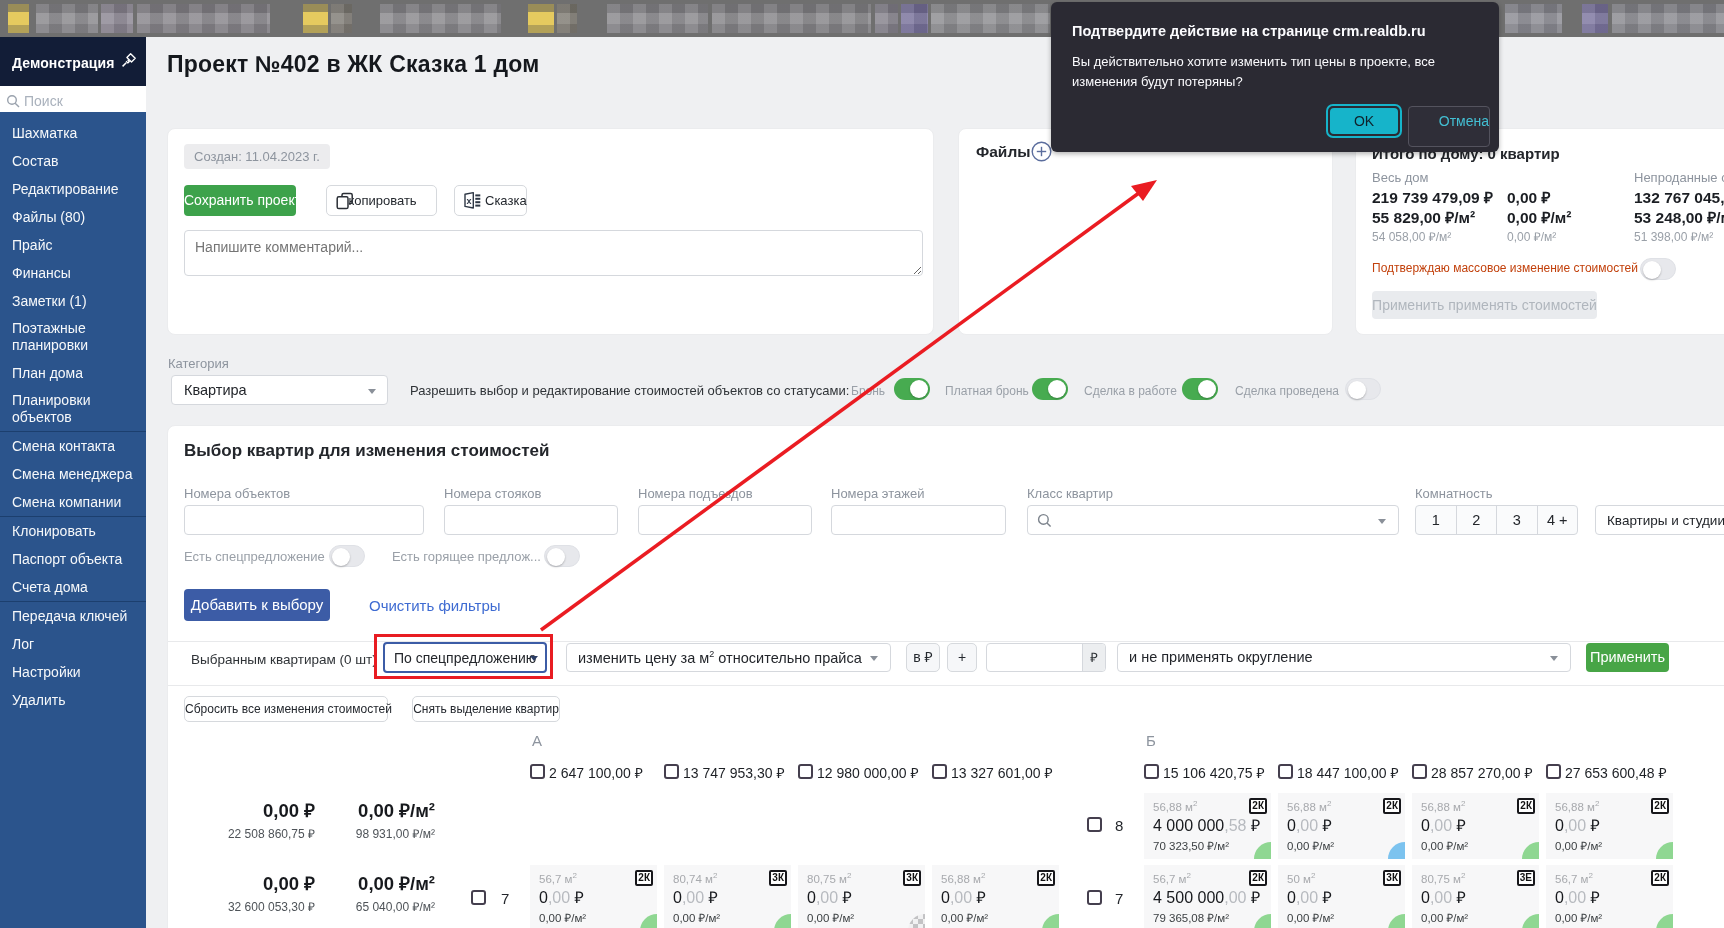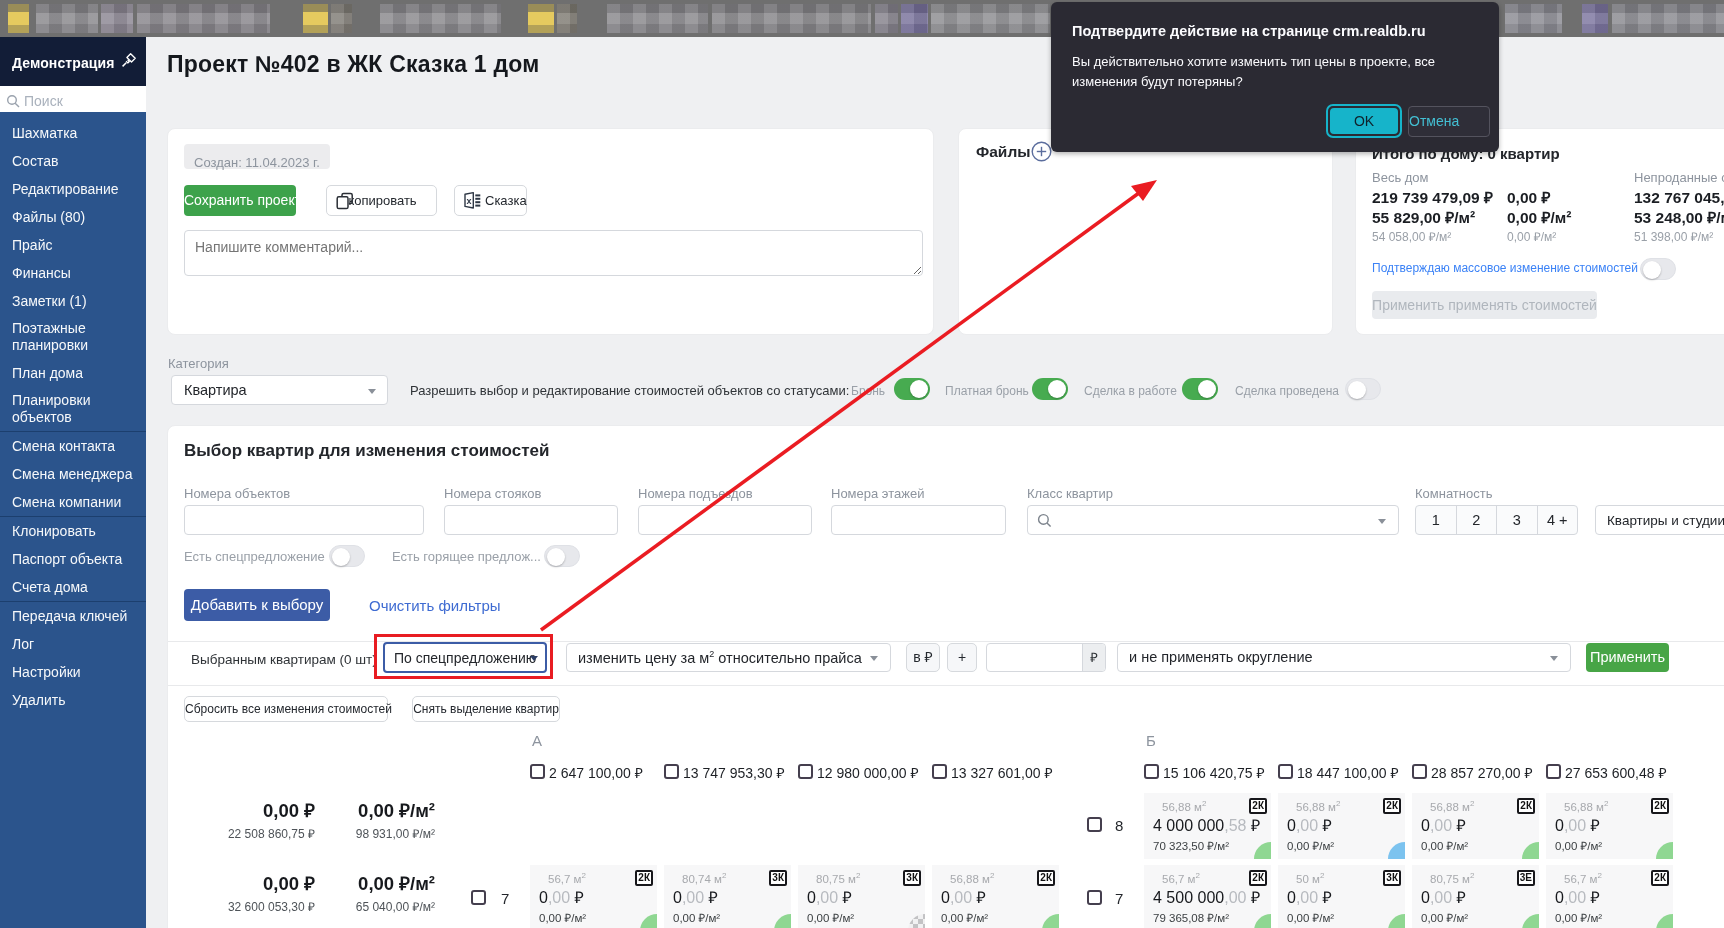--- a/index.html
+++ b/index.html
@@ -33,21 +33,21 @@
 .tg.off{background:#e7e8ec;border:1px solid #dfe1e6}
 .tg i{position:absolute;top:2px;width:18px;height:18px;border-radius:50%;background:#fff;box-shadow:0 1px 2px rgba(0,0,0,.25)}
 .tg.on i{right:2px}
 .tg.off i{left:2px}
 .cb{position:absolute;width:15px;height:15px;border:2px solid #453f4e;border-radius:3px;background:#fff}
 .btn{position:absolute;border-radius:4px;font-size:14px;white-space:nowrap;text-align:center}
 .btn.light{background:#fff;border:1px solid #d6d9dd;color:#24282e;border-radius:5px}
 
 
 .apt{position:absolute;width:127px;height:66px;background:#f7f7f8;overflow:hidden}
-.apt .m2{position:absolute;left:18px;top:6px;font-size:11.5px;color:#a7a9ad}
+.apt .m2{position:absolute;left:9px;top:6px;font-size:11.5px;color:#a7a9ad}
 .apt .m2 sup{font-size:8px}
 .apt .tag{position:absolute;right:4px;top:5px;border:2px solid #17171b;border-radius:2px;font-size:10px;font-weight:bold;color:#111;padding:0 1px;line-height:11.5px;background:#fff}
 .apt .price{position:absolute;left:9px;top:21px;font-size:16px;font-weight:normal;color:#17191d;white-space:nowrap}
 .apt .price .lt{color:#b7babf}
 .apt .pm{position:absolute;left:9px;top:45px;font-size:11.5px;color:#3c4043;white-space:nowrap}
 .apt .corner{position:absolute;right:0;bottom:0;width:17px;height:17px;border-top-left-radius:100%}
 .corner.g{background:#8fd792}
 .corner.b{background:#7cc3ef}
 .corner.ch{background:repeating-conic-gradient(#c3c3c5 0% 25%,#f1f1f2 0% 50%) 0 0/10px 10px}
 
@@ -58,21 +58,21 @@
 
 .sum-big{position:absolute;font-size:18.5px;font-weight:bold;color:#17191d;white-space:nowrap}
 .sum-sm{position:absolute;font-size:12px;color:#4e5358;white-space:nowrap}
 
 
 #dlg{position:absolute;left:1051px;top:2px;width:448px;height:150px;background:#2b2a33;border-radius:6px;box-shadow:0 2px 5px rgba(0,0,0,.30);z-index:60}
 #dlg .tt{position:absolute;left:21px;top:21px;font-size:14.5px;font-weight:bold;color:#fbfbfe}
 #dlg .bd{position:absolute;left:21px;top:50px;font-size:13px;line-height:20px;color:#fbfbfe}
 #ok{position:absolute;left:1326px;top:104px;width:76px;height:34px;border:2px solid #16b4ca;border-radius:7px;z-index:61}
 #ok .in{position:absolute;left:2px;top:2px;width:68px;height:26px;background:#16b4ca;border-radius:4px;color:#10222b;font-size:14px;text-align:center;line-height:26px}
-#cancel{position:absolute;left:1408px;top:106px;width:82px;height:31px;background:#2f2e38;border:1px solid #54535e;border-radius:4px;color:#43bfd3;font-size:14px;text-align:left;line-height:29px;z-index:61}
+#cancel{position:absolute;left:1408px;top:106px;width:82px;height:41px;background:#2f2e38;border:1px solid #54535e;border-radius:4px;color:#43bfd3;font-size:14px;text-align:right;line-height:29px;z-index:61}
 
 
 #redrect{position:absolute;left:374px;top:634px;width:179px;height:45px;border:3.5px solid #e81c22;z-index:50}
 #arrow{position:absolute;left:0;top:0;z-index:50;pointer-events:none}
 </style>
 </head>
 <body>
 <div id="page">
   <div id="topbar">
     <div class="bk star" style="left:8px;width:21px"></div>
@@ -130,21 +130,21 @@
     <div class="sb-item" style="top:542px">Счета дома</div>
     <div class="sb-div" style="top:564px"></div>
     <div class="sb-item" style="top:571px">Передача ключей</div>
     <div class="sb-item" style="top:599px">Лог</div>
     <div class="sb-item" style="top:627px">Настройки</div>
     <div class="sb-item" style="top:655px">Удалить</div>
   </div>
   <h1>Проект №402 в ЖК Сказка 1 дом</h1>
 
   <div class="card" style="left:167px;top:128px;width:767px;height:207px">
-    <div style="position:absolute;left:16px;top:15px;height:25px;background:#ececee;border-radius:4px;color:#8d949e;font-size:13px;line-height:25px;padding:6px 10px">Создан: 11.04.2023 г.</div>
+    <div style="position:absolute;left:16px;top:15px;height:25px;background:#ececee;border-radius:4px;color:#8d949e;font-size:13px;line-height:25px;padding:0 10px">Создан: 11.04.2023 г.</div>
     <div class="btn" style="left:16px;top:56px;width:112px;height:31px;background:#3da24b;color:#fff;line-height:31px">Сохранить проект</div>
     <div class="btn light" style="left:158px;top:56px;width:111px;height:31px;line-height:29px;padding-left:12px;text-align:left;font-size:13px">
       <svg style="position:absolute;left:9px;top:6px" width="18" height="18" viewBox="0 0 18 18">
           <path d="M6 4.6V3a1.6 1.6 0 0 1 1.6-1.6h7a1.6 1.6 0 0 1 1.6 1.6v7a1.6 1.6 0 0 1-1.6 1.6h-1.7" fill="none" stroke="#2b2f36" stroke-width="1.5"></path>
           <rect x="1.2" y="4.8" width="10.8" height="11.8" rx="1.6" fill="#fff" stroke="#2b2f36" stroke-width="1.5"></rect>
         </svg>
       <span style="">Скопировать</span>
     </div>
     <div class="btn light" style="left:286px;top:56px;width:73px;height:31px;line-height:29px;padding-left:10px;text-align:left;font-size:13px">
       <svg style="position:absolute;left:8px;top:5px" width="19" height="19" viewBox="0 0 19 19">
@@ -172,21 +172,21 @@
   <div class="card" style="left:1355px;top:128px;width:400px;height:207px">
     <div style="position:absolute;left:16px;top:16px;font-size:15px;font-weight:600;color:#23262b;white-space:nowrap">Итого по дому: 0 квартир</div>
     <div class="lbl" style="left:16px;top:41px">Весь дом</div>
     <div class="lbl" style="left:278px;top:41px">Непроданные объекты</div>
     <div style="position:absolute;left:16px;top:59px;font-size:15.5px;font-weight:600;color:#1b1e23;line-height:19.5px;white-space:nowrap">219 739 479,09 ₽<br>55 829,00 ₽/м²</div>
     <div style="position:absolute;left:151px;top:59px;font-size:15.5px;font-weight:600;color:#1b1e23;line-height:19.5px;white-space:nowrap">0,00 ₽<br>0,00 ₽/м²</div>
     <div style="position:absolute;left:278px;top:59px;font-size:15.5px;font-weight:600;color:#1b1e23;line-height:19.5px;white-space:nowrap">132 767 045,53<br>53 248,00 ₽/м²</div>
     <div style="position:absolute;left:16px;top:99px;font-size:12px;color:#9aa0a8;white-space:nowrap">54 058,00 ₽/м²</div>
     <div style="position:absolute;left:151px;top:99px;font-size:12px;color:#9aa0a8;white-space:nowrap">0,00 ₽/м²</div>
     <div style="position:absolute;left:278px;top:99px;font-size:12px;color:#9aa0a8;white-space:nowrap">51 398,00 ₽/м²</div>
-    <div style="position:absolute;left:16px;top:132px;font-size:12px;color:#3b82f6;white-space:nowrap">Подтверждаю массовое изменение стоимостей</div>
+    <div style="position:absolute;left:16px;top:132px;font-size:12px;color:#c2410c;white-space:nowrap">Подтверждаю массовое изменение стоимостей</div>
     <div class="tg off" style="left:284px;top:129px">
         <i></i>
       </div>
     <div class="btn" style="left:16px;top:162px;width:225px;height:28px;background:#e9ebee;color:#b0b6bd;line-height:28px;font-size:14px">Применить применять стоимостей</div>
   </div>
 
   <div class="lbl" style="left:168px;top:356px">Категория</div>
   <div class="inp" style="left:171px;top:375px;width:217px;height:30px">
     <div style="position:absolute;left:12px;top:6px;font-size:14.5px;color:#23262b">Квартира</div>
     <div class="caret" style="right:11px;top:13px"></div>

